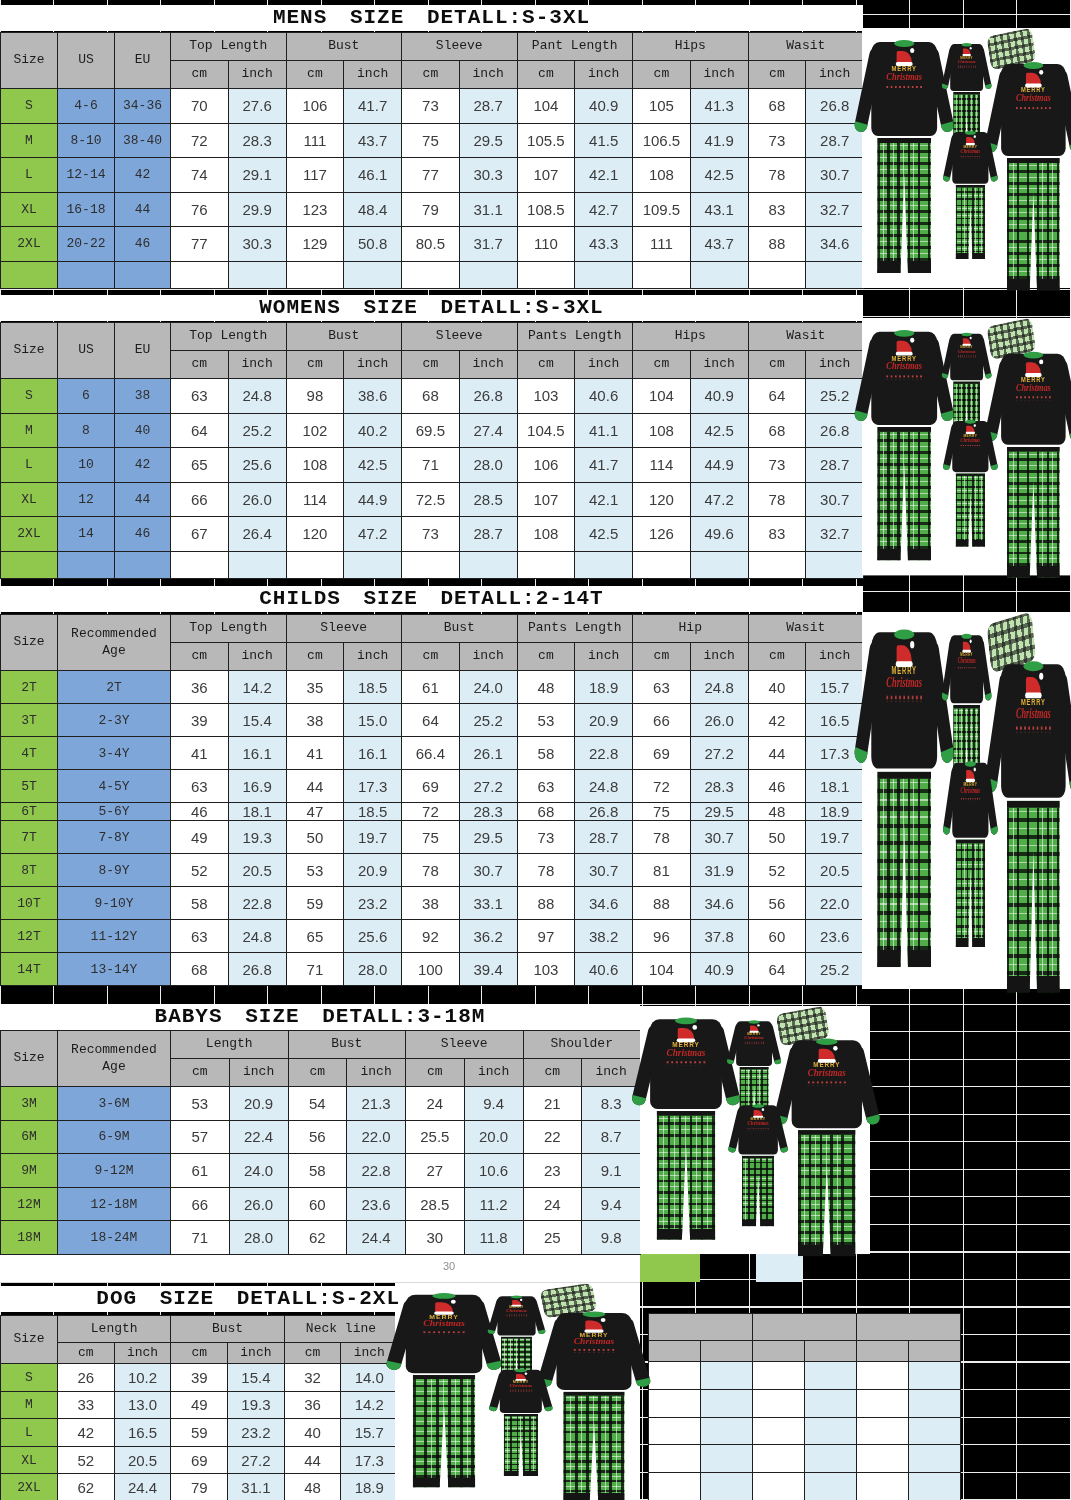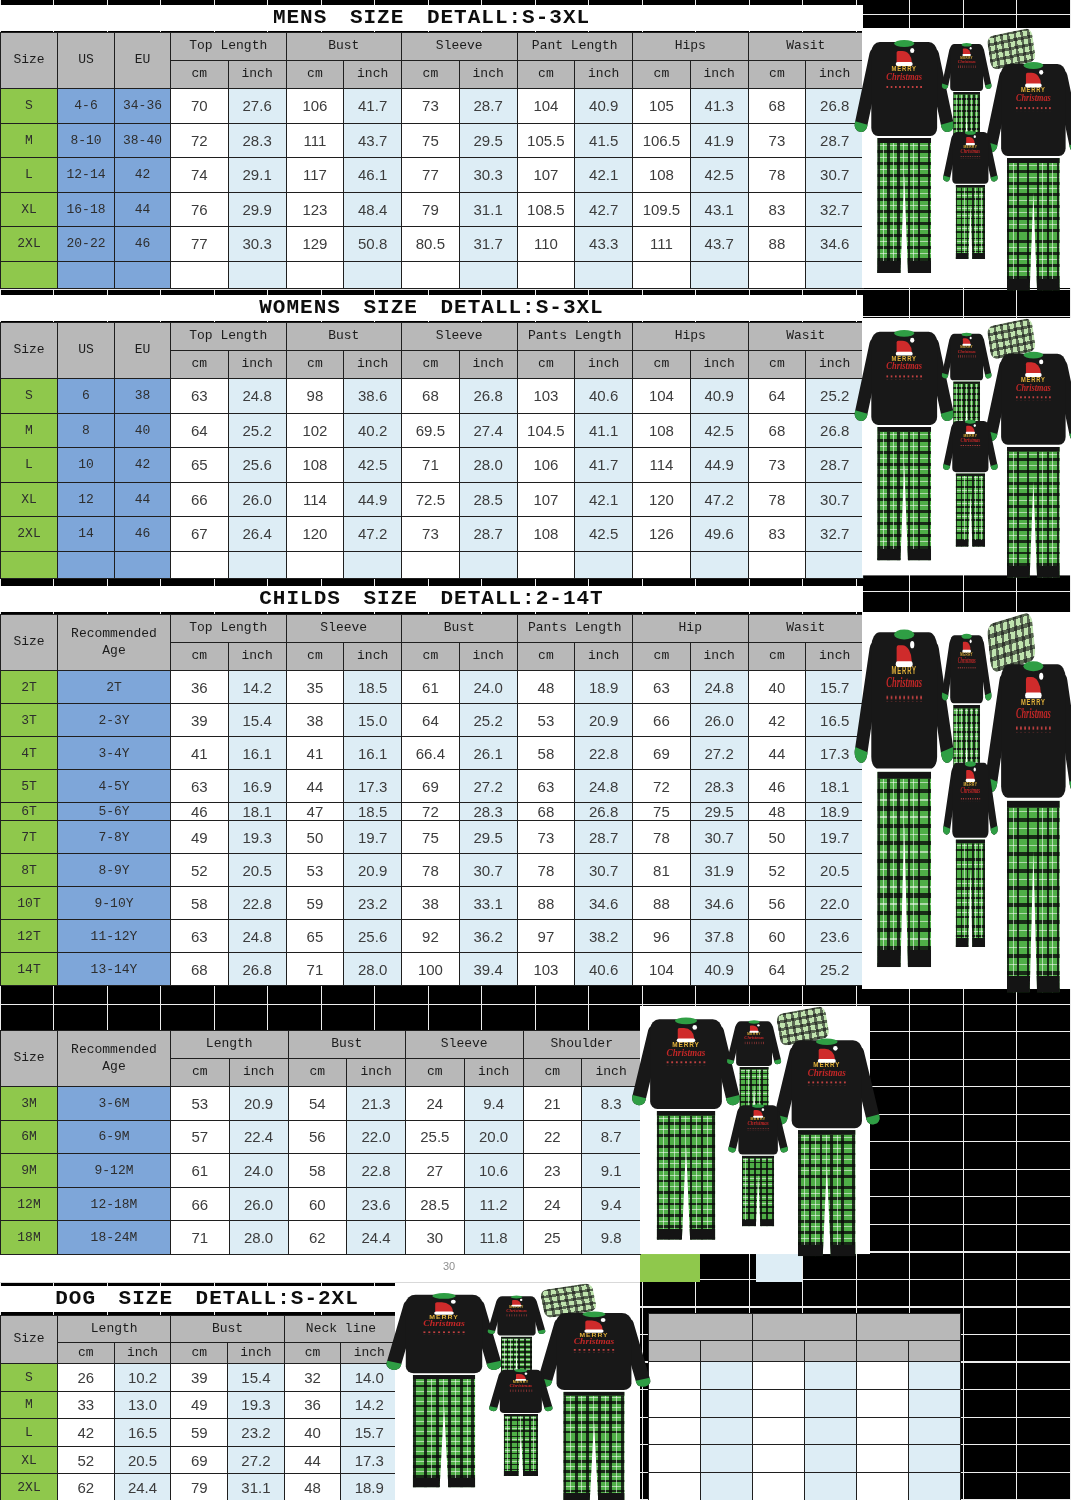--- a/index.html
+++ b/index.html
@@ -585,20 +585,21 @@
             <td class="v lb">40.6</td>
             <td class="v w">104</td>
             <td class="v lb">40.9</td>
             <td class="v w">64</td>
             <td class="v lb">25.2</td>
           </tr>
         </tbody>
       </table>
     </div>
 
+  <div class="ttl" style="left:0;top:1004px;width:640px">BABYS SIZE DETALL:3-18M</div>
   <div class="tbl-wrap" style="left:0;top:1030px">
       <table class="sz" style="width: 640px;">
         <colgroup>
           <col style="width: 57px;">
           <col style="width: 113px;">
           <col style="width: 58.75px;">
           <col style="width: 58.75px;">
           <col style="width: 58.75px;">
           <col style="width: 58.75px;">
           <col style="width: 58.75px;">
@@ -689,21 +690,21 @@
           </tr>
         </tbody>
       </table>
     </div>
 
   <div class="strip-bg"></div>
   <div class="note30">30</div>
   <div class="cell-green"></div>
   <div class="cell-lb"></div>
 
-  <div class="ttl" style="left:0;top:1286px;width:400px;text-align:center;padding-left:14px;width:386px">DOG SIZE DETALL:S-2XL</div>
+  <div class="ttl" style="left:0;top:1286px;width:400px;text-align:right;padding-left:14px;width:386px">DOG SIZE DETALL:S-2XL</div>
   <div class="tbl-wrap" style="left:0;top:1315px">
       <table class="sz" style="width: 397.2px;">
         <colgroup>
           <col style="width: 57px;">
           <col style="width: 56.7px;">
           <col style="width: 56.7px;">
           <col style="width: 56.7px;">
           <col style="width: 56.7px;">
           <col style="width: 56.7px;">
           <col style="width: 56.7px;">

